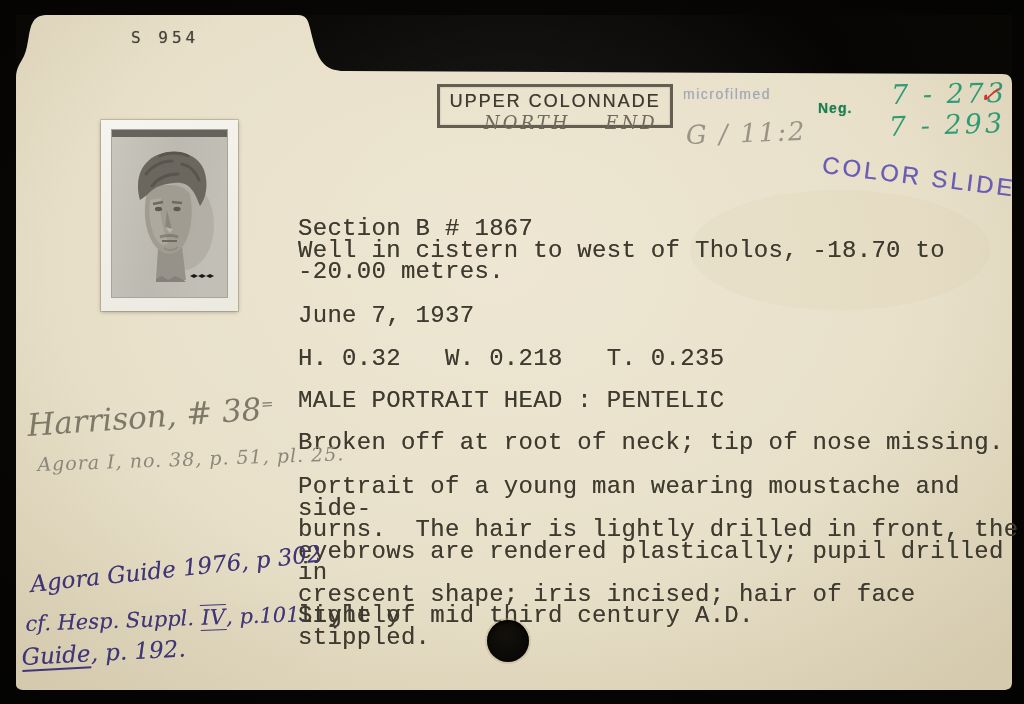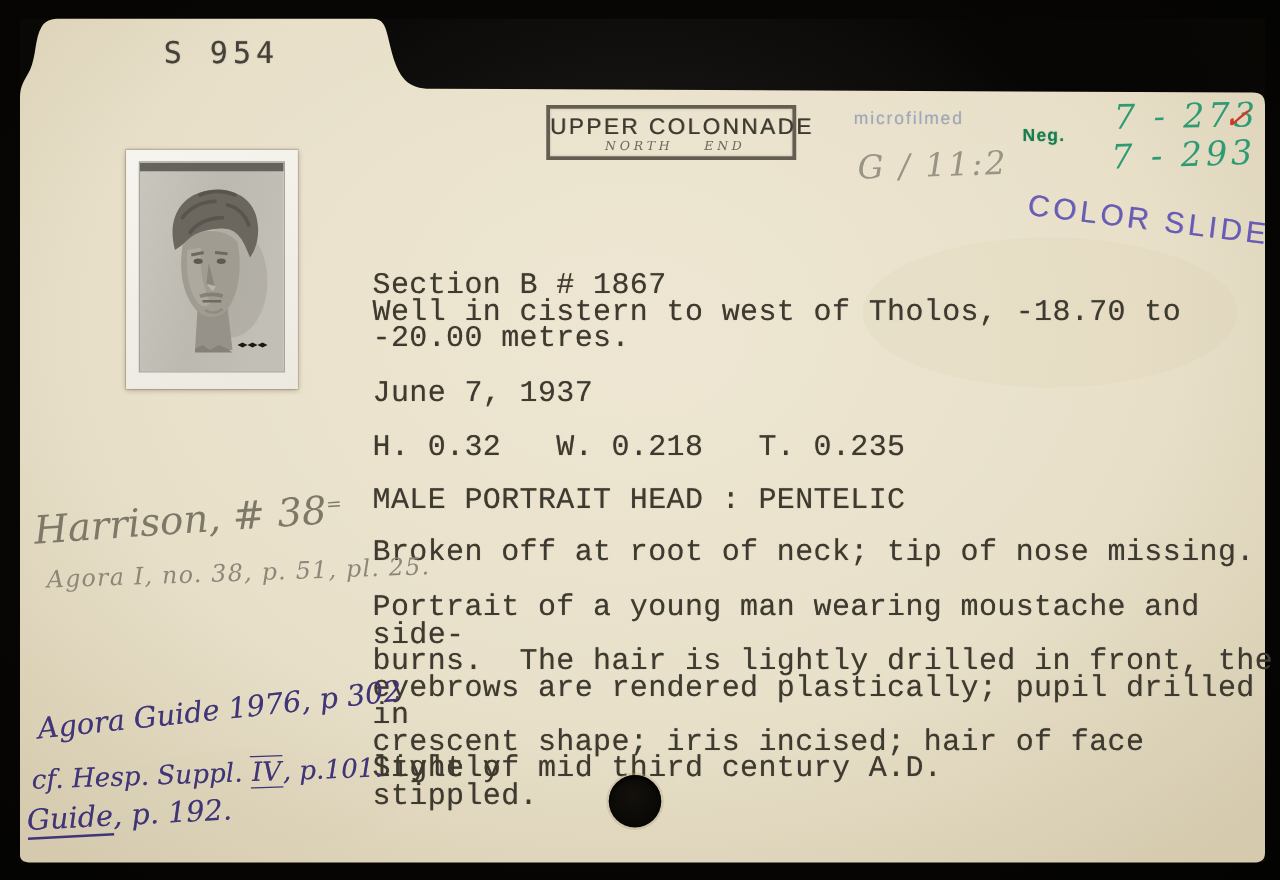--- a/index.html
+++ b/index.html
@@ -5,48 +5,48 @@
   html,body{margin:0;padding:0;background:#070604;}
   .stage{
     position:relative;width:1024px;height:704px;overflow:hidden;
     background:radial-gradient(ellipse at 45% 45%, #0d0a07 0%, #060504 70%, #030302 100%);
     font-family:"Liberation Sans", sans-serif;
   }
   .card-svg{position:absolute;left:0;top:0;width:1024px;height:704px;}
   .catalog-number{
     position:absolute;left:131px;top:28px;
     font-family:"DejaVu Sans Mono", monospace;
-    font-size:24px;letter-spacing:4px;color:#45413a;
+    font-size:16px;letter-spacing:4px;color:#45413a;
     text-shadow:0 0 1px rgba(60,55,45,.5);
   }
   
   .photo{
     position:absolute;left:101px;top:120px;width:137px;height:191px;
     background:linear-gradient(160deg,#f6f4ee 0%,#ece9e1 100%);
     box-shadow:0 1px 4px rgba(40,30,10,.35), 0 0 0 1px rgba(120,110,90,.25);
     padding:10px 11px 14px 11px;box-sizing:border-box;
   }
   .photo svg{display:block;width:115px;height:167px;outline:1px solid #a7a49b;}
   
   .stamp-box{
-    position:absolute;left:437px;top:84px;width:200px;height:44px;
+    position:absolute;left:437px;top:84px;width:236px;height:44px;
     border:3px solid rgba(62,57,47,.78);box-sizing:border-box;
     box-shadow:inset 0 0 2px rgba(62,57,47,.3);
   }
   .stamp-box .stamp-text{
     margin-top:4px;text-align:center;
     font-size:18px;letter-spacing:2px;color:#3e3a31;
     font-family:"Liberation Sans", sans-serif;
     text-shadow:0.5px 0 0 rgba(62,57,47,.6);
     white-space:pre;
   }
   .north-end{
     position:absolute;left:44px;top:25px;
     font-family:"DejaVu Serif", serif;font-style:italic;
-    font-size:10px;letter-spacing:3px;color:#6f6a5d;white-space:pre;
+    font-size:18px;letter-spacing:3px;color:#6f6a5d;white-space:pre;
   }
   .microfilmed{
     position:absolute;left:683px;top:86px;
     font-size:14px;letter-spacing:1.5px;color:#98a1b7;opacity:.9;
     text-shadow:0 0 1px rgba(150,160,185,.6);
   }
   .neg-label{
     position:absolute;left:818px;top:100px;
     font-family:Liberation Sans, sans-serif;font-weight:bold;
     font-size:14px;letter-spacing:1px;color:#177d4e;

